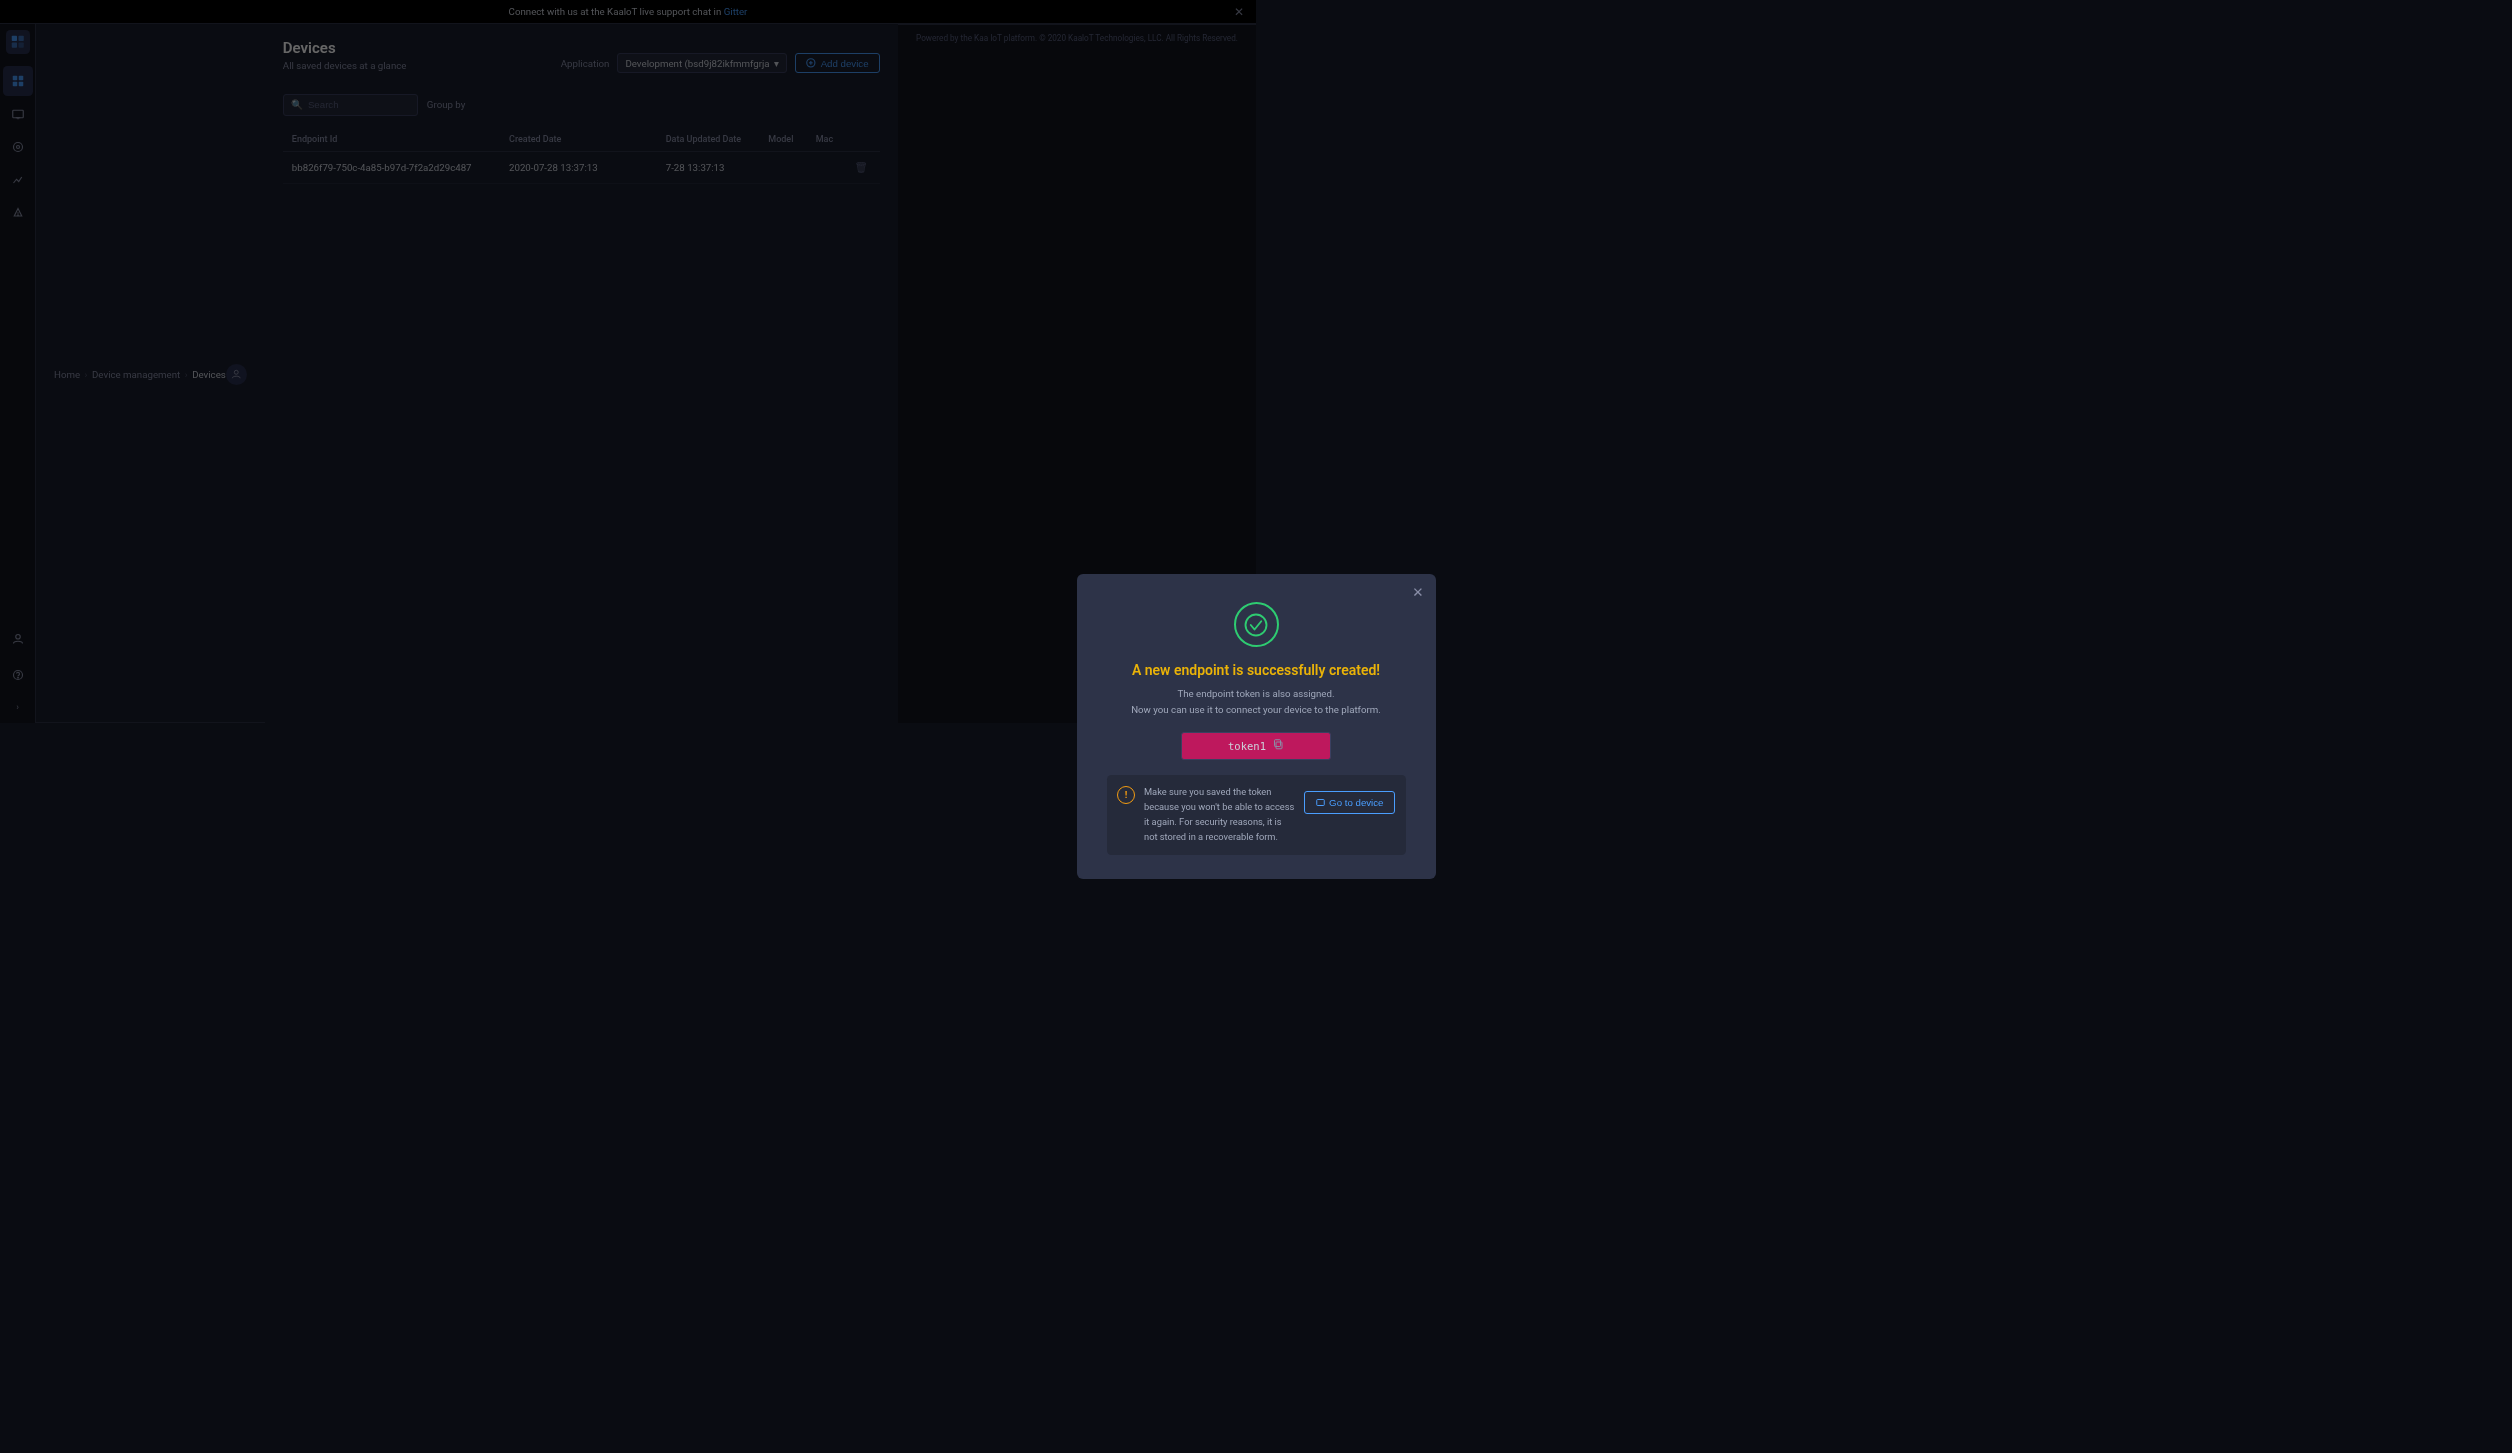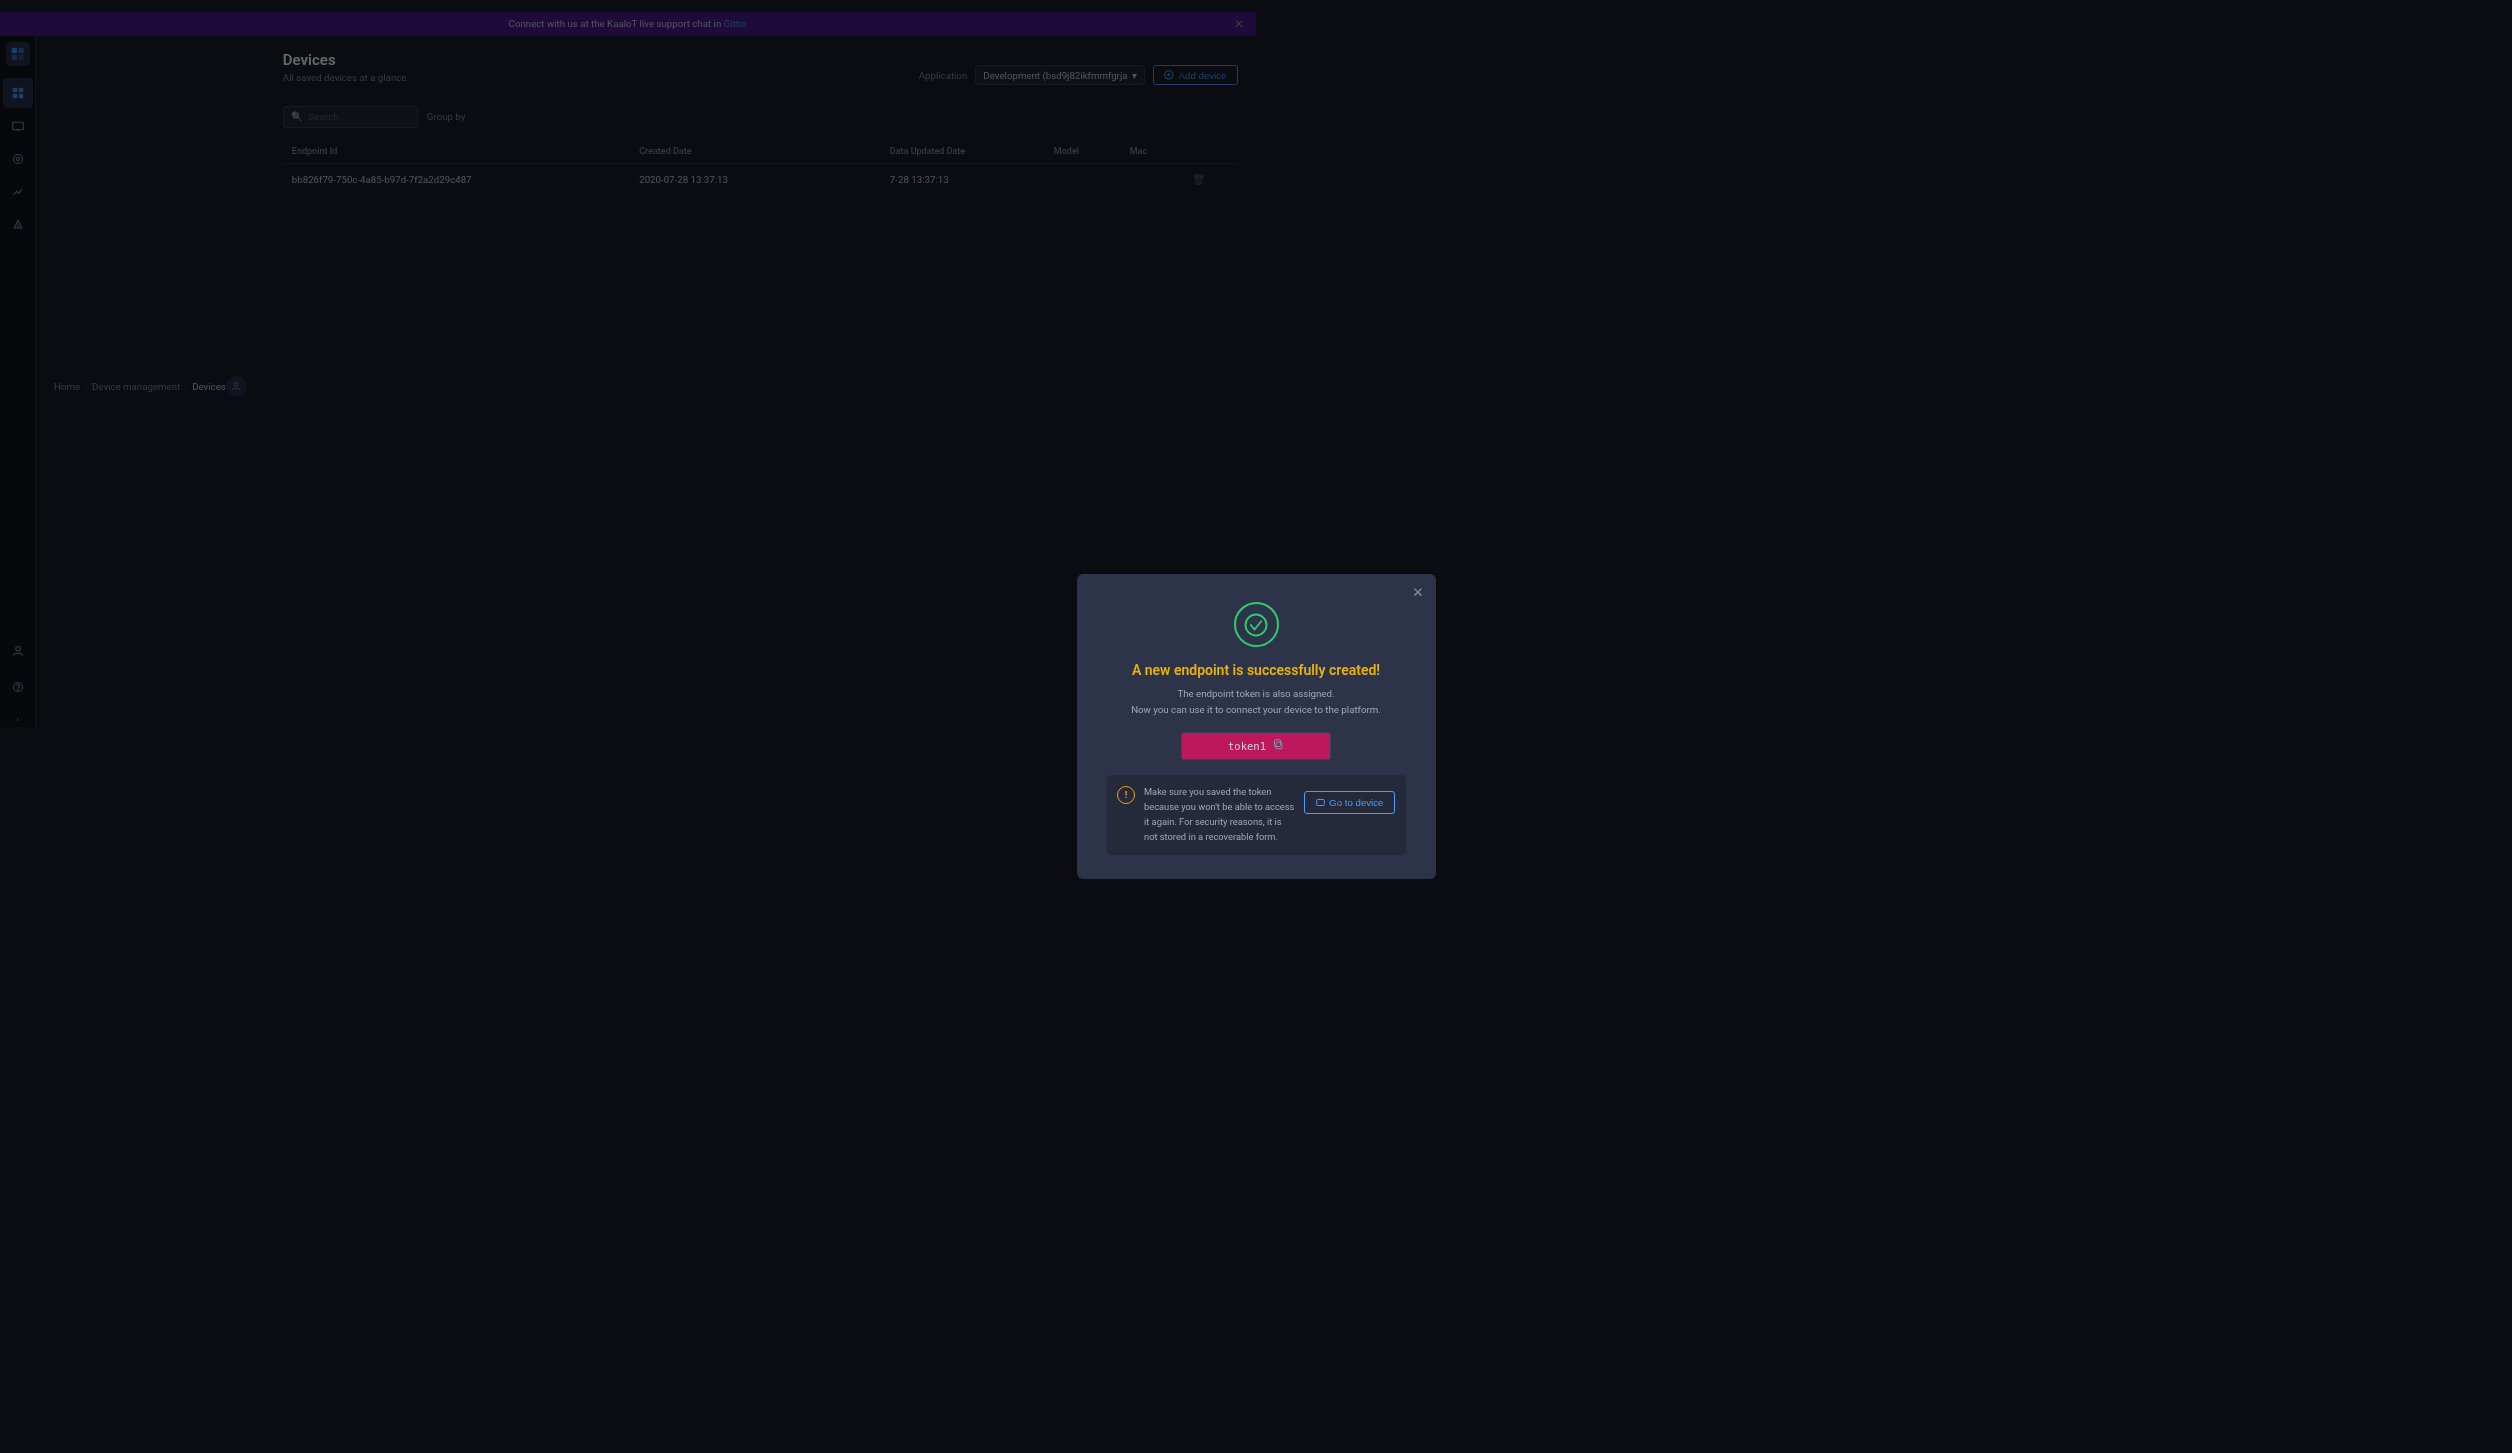--- a/index.html
+++ b/index.html
@@ -9,28 +9,27 @@
       color: #cdd1db;
       width: 1256px;
       height: 727px;
       overflow: hidden;
       font-size: 9.7px;
       position: relative;
     }
 
     
     .top-banner {
-      background: #4c1d95;
+      background: #000000;
       border-bottom: 0.7px solid #2d3348;
       text-align: center;
       padding: 6px;
       font-size: 9.7px;
       color: #cdd1db;
       position: relative;
-      margin-top: 12px;
     }
     .top-banner .gitter-link {
       color: #4a9eff;
       text-decoration: none;
     }
     .top-banner .close-btn {
       position: absolute;
       right: 12px;
       top: 50%;
       transform: translateY(-50%);
@@ -569,20 +568,23 @@
             <td></td>
             <td></td>
             <td>
               <span class="delete-icon">🗑</span>
             </td>
           </tr>
         </tbody>
       </table>
     </div>
 
+    <div class="page-footer">
+      <span>Powered by the Kaa IoT platform. © 2020 KaaloT Technologies, LLC. All Rights Reserved.</span>
+    </div>
   </div>
 </div>
 
 <div class="modal-overlay">
   <div class="modal">
     <button class="modal-close">✕</button>
 
     <div class="success-icon-wrapper">
       <div class="success-circle">
         <svg width="24" height="24" viewBox="0 0 32 32" fill="none">

